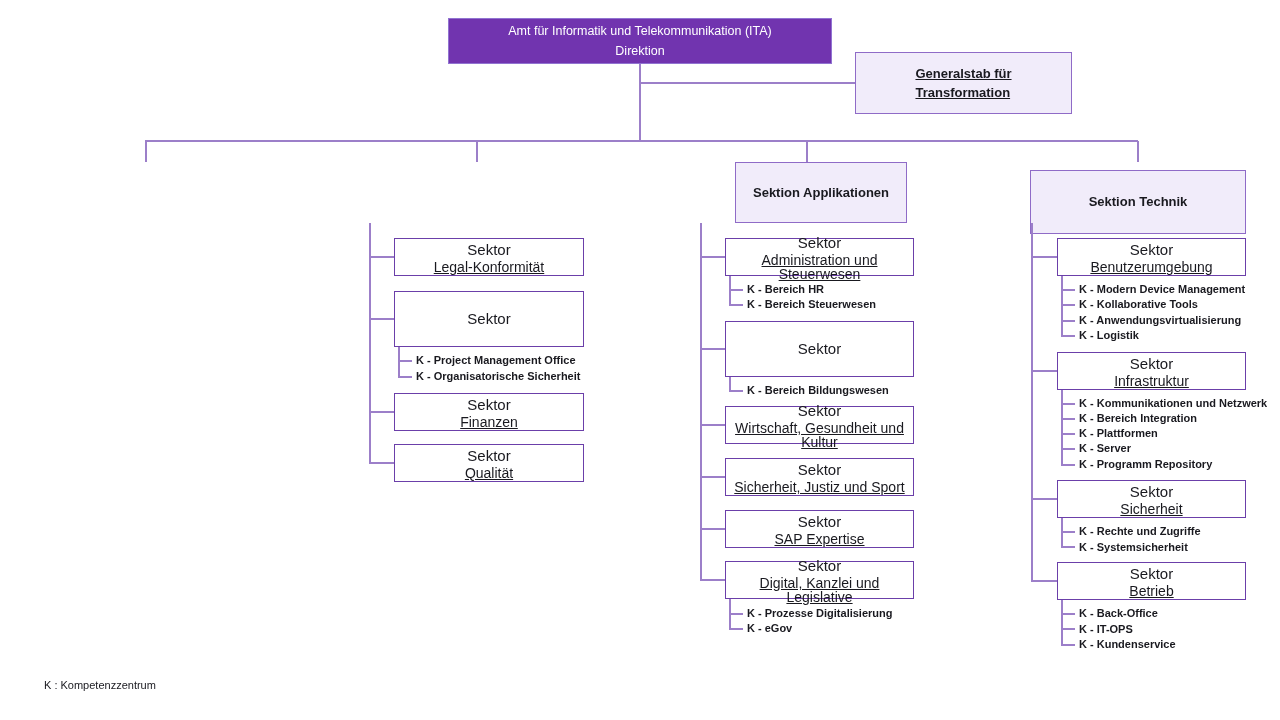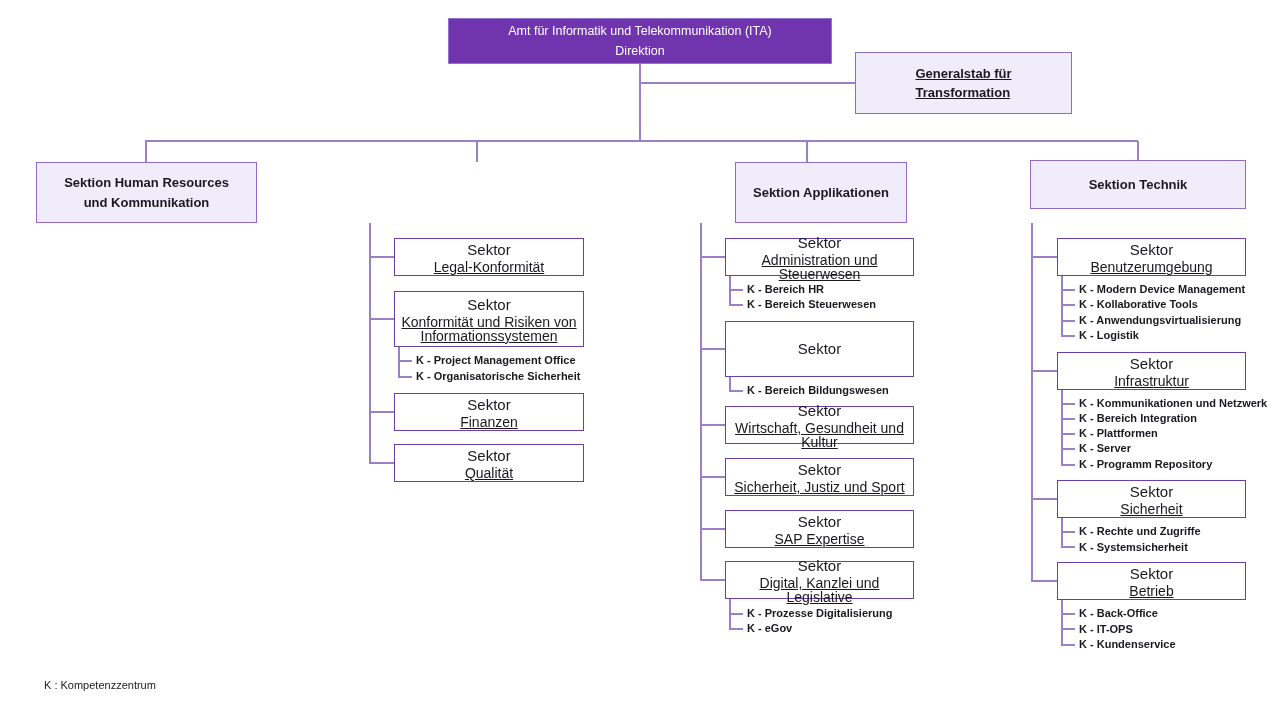--- a/index.html
+++ b/index.html
@@ -52,46 +52,42 @@
     <div>Direktion</div>
   </div>
 
   <div class="box light" style="left:855px;top:52px;width:217px;height:62px">
     <div class="inner-left">
       <div>Generalstab für</div>
       <div>Transformation</div>
     </div>
   </div>
 
-  <div class="box light" style="left:36px;top:162px;width:221px;height:61px">
-    <div style="padding:0 14px">Sektion Human Resources und Kommunikation</div>
-  </div>
   <div class="box light" style="left:735px;top:162px;width:172px;height:61px">
     <div>Sektion Applikationen</div>
   </div>
-  <div class="box light" style="left:1030px;top:160px;width:216px;height:49px">
+  <div class="box light" style="left:1030px;top:170px;width:216px;height:64px">
     <div>Sektion Technik</div>
   </div>
 
   <div class="line v" style="left:369px;top:223px;height:240px"></div>
   <div class="line h" style="left:369px;top:256px;width:25px"></div>
   <div class="line h" style="left:369px;top:318px;width:25px"></div>
   <div class="line h" style="left:369px;top:411px;width:25px"></div>
   <div class="line h" style="left:369px;top:462px;width:25px"></div>
   <div class="line v" style="left:398px;top:347px;height:30px"></div>
   <div class="line h" style="left:398px;top:360px;width:14px"></div>
   <div class="line h" style="left:398px;top:376px;width:14px"></div>
 
   <div class="box sektor" style="left:394px;top:238px;width:190px;height:38px">
     <div class="t">Sektor</div>
     <div class="s">Legal-Konformität</div>
   </div>
   <div class="box sektor" style="left:394px;top:291px;width:190px;height:56px">
     <div class="t">Sektor</div>
-    <div class="s">Konformität und Risiken von Informationssystemen</div>
   </div>
   <div class="k" style="left:416px;top:353px">K - Project Management Office</div>
   <div class="k" style="left:416px;top:369px">K - Organisatorische Sicherheit</div>
   <div class="box sektor" style="left:394px;top:393px;width:190px;height:38px">
     <div class="t">Sektor</div>
     <div class="s">Finanzen</div>
   </div>
   <div class="box sektor" style="left:394px;top:444px;width:190px;height:38px">
     <div class="t">Sektor</div>
     <div class="s">Qualität</div>

